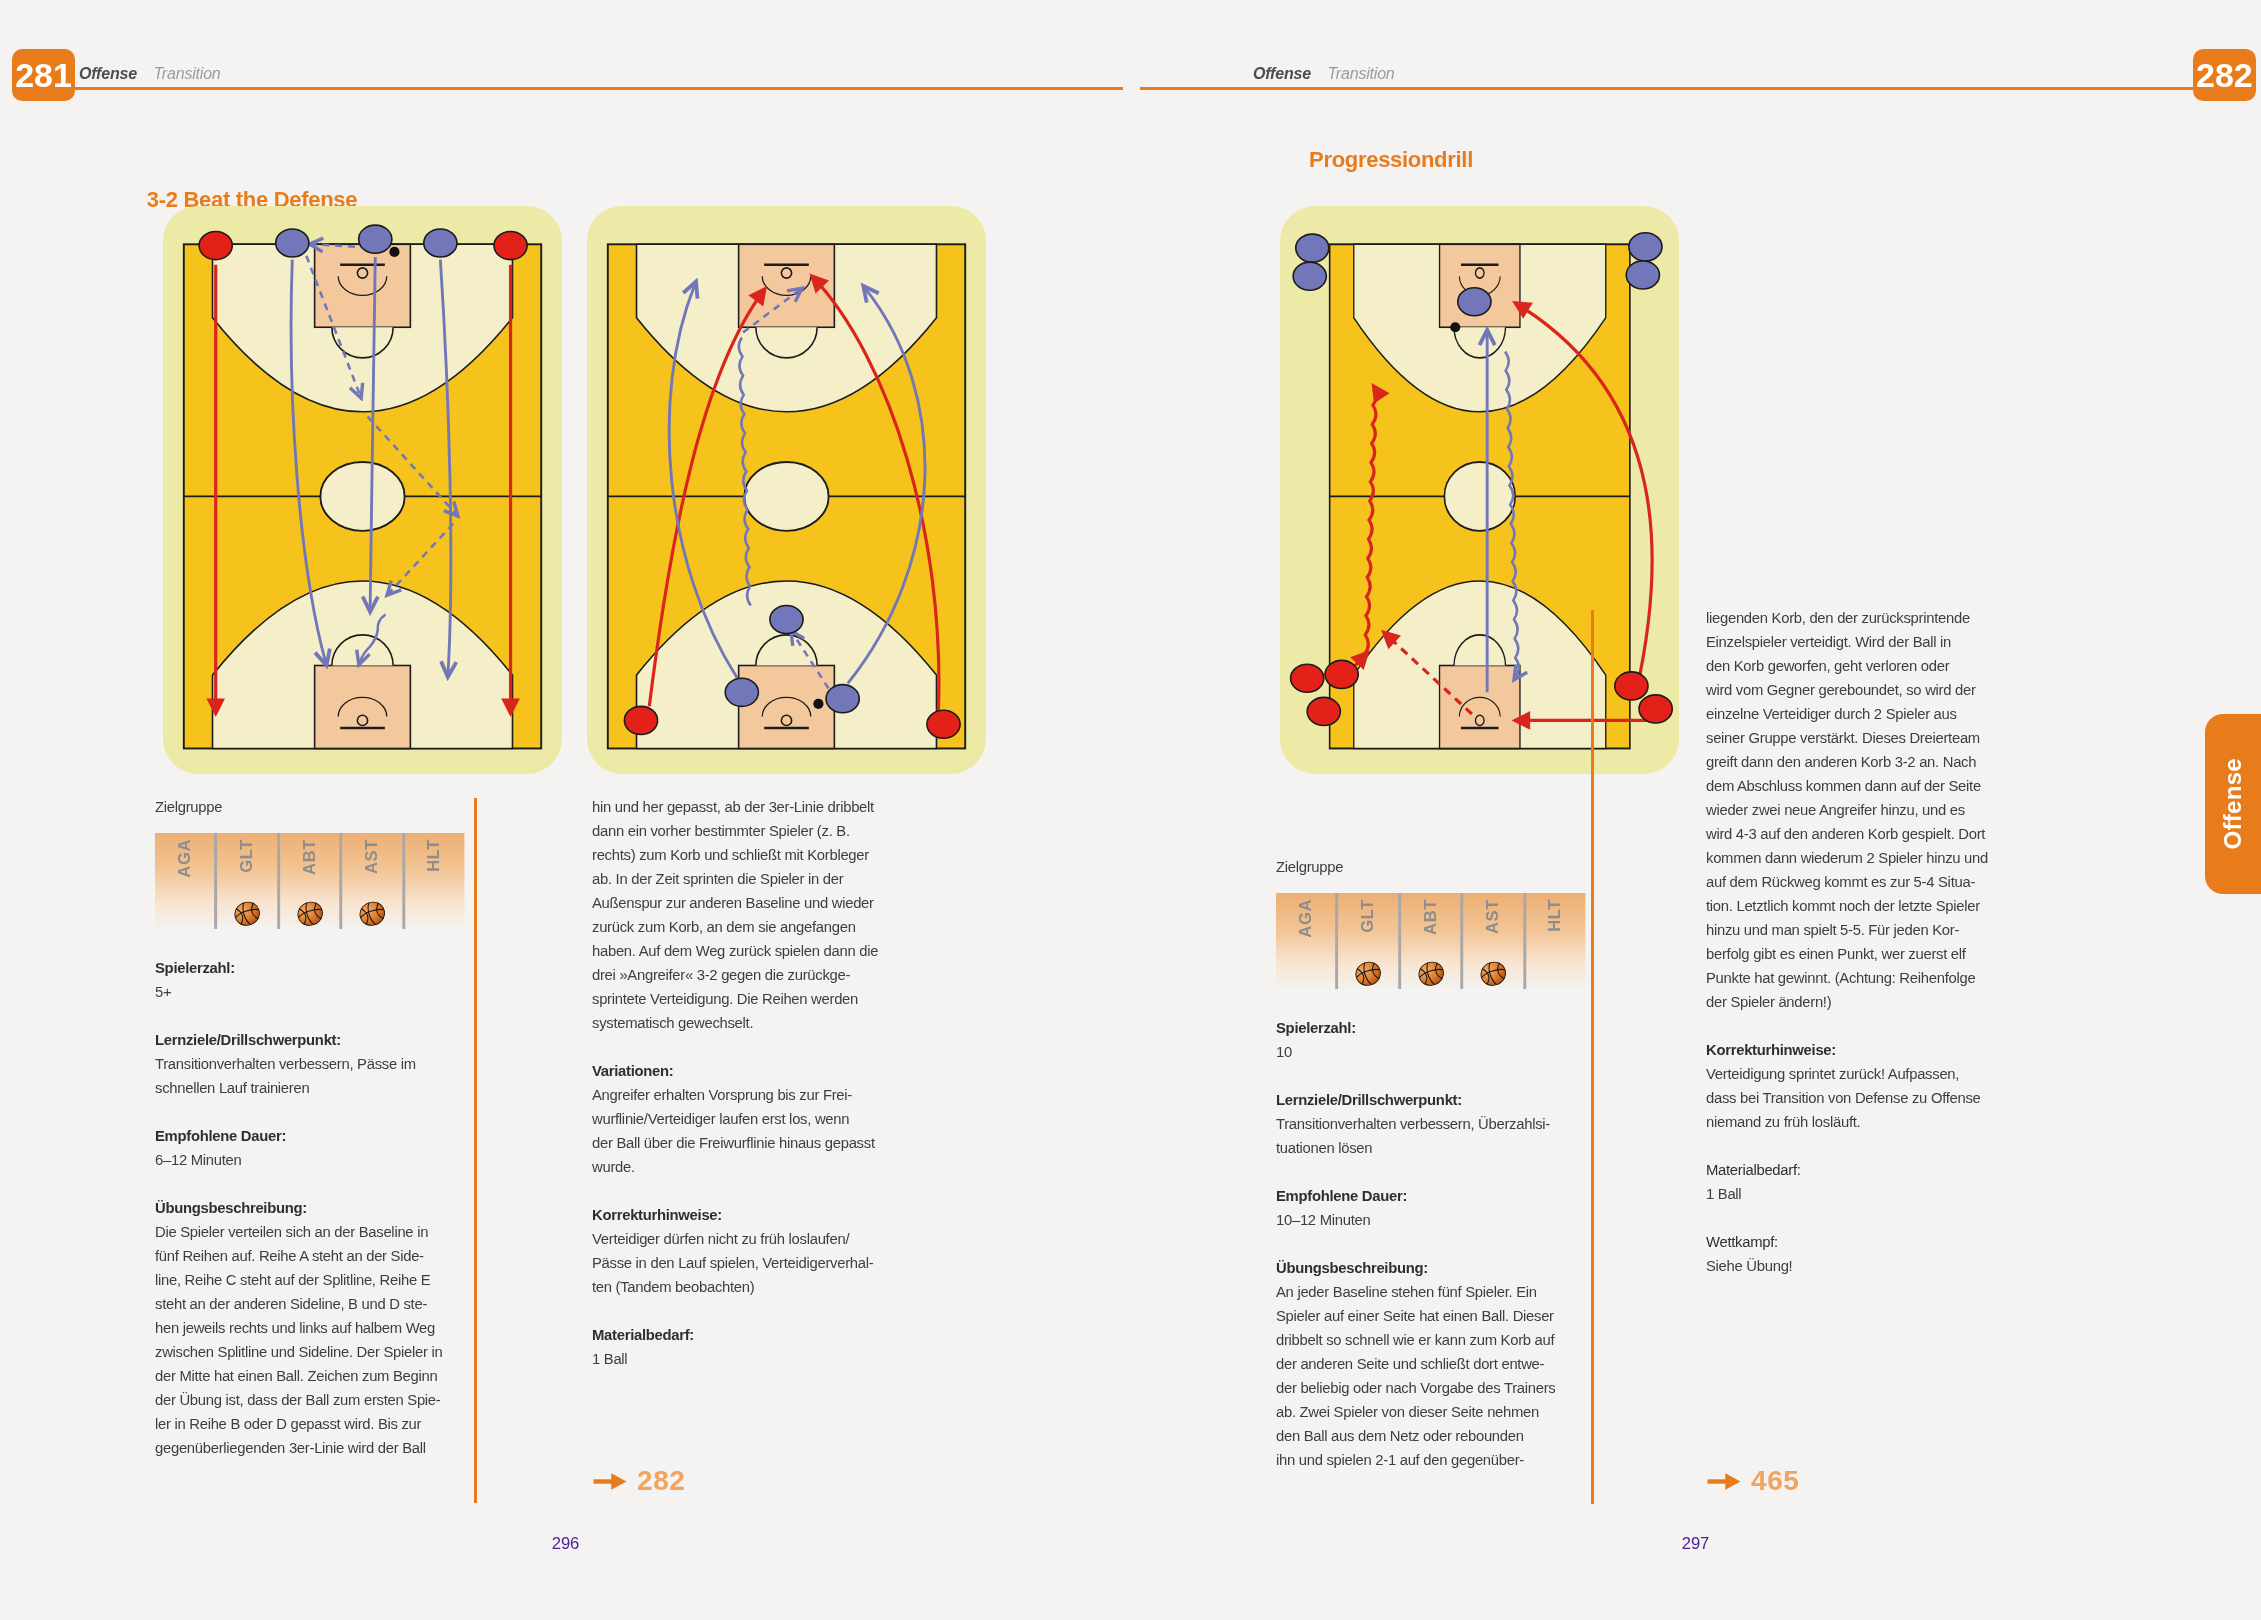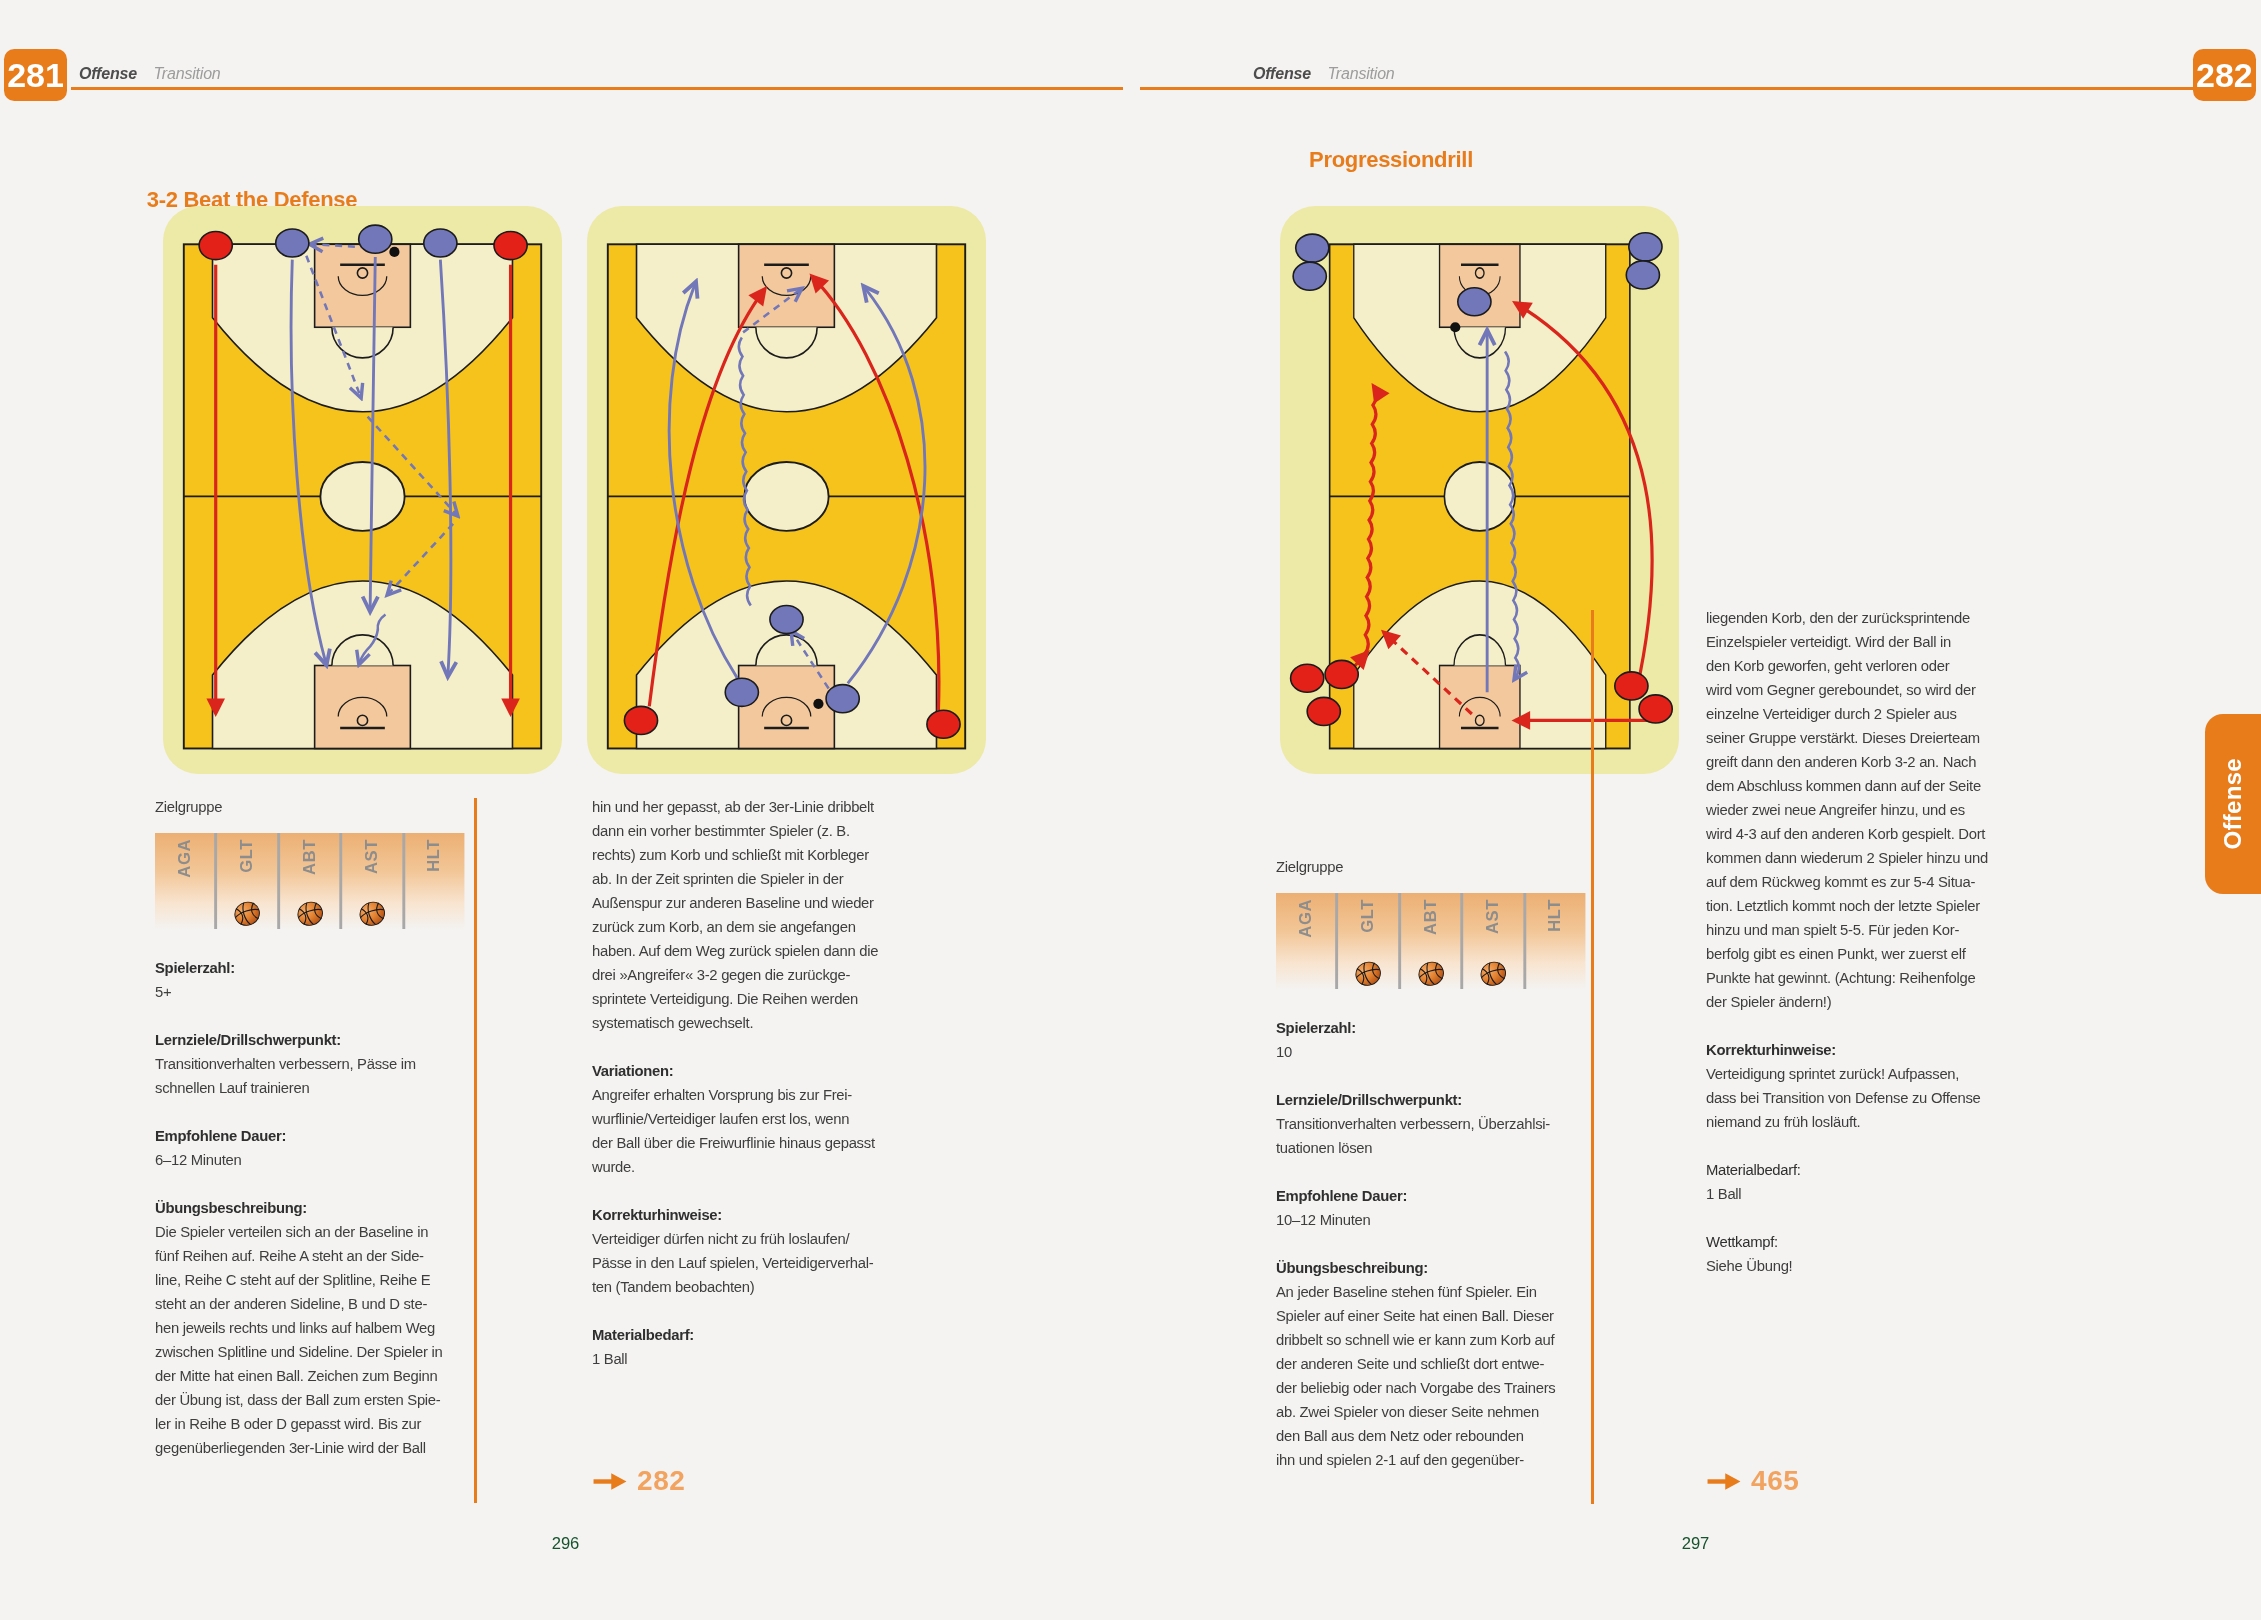--- a/index.html
+++ b/index.html
@@ -3,21 +3,21 @@
 <meta charset="utf-8">
 <style>
   * { margin:0; padding:0; box-sizing:border-box; }
   body { background:#e8e7e4; font-family:"Liberation Sans", sans-serif; }
   #stage { position:relative; width:2261px; height:1620px; background:#F4F3F1; overflow:hidden; }
 
   
   .badge { position:absolute; top:49px; width:63px; height:52px; background:#E87C1B;
            border-radius:10.2px; color:#fff; font-weight:700; font-size:34px;
            display:flex; align-items:center; justify-content:center; }
-  .badge.left { left:4px; } .badge.right { right:5.1px; }
+  .badge.left { left:12px; } .badge.right { right:5.1px; }
   .crumb { position:absolute; top:65px; font-size:16px; letter-spacing:-0.2px;font-style:italic; }
   .crumb b { color:#4D4D4D; font-weight:700; }
   .crumb span { color:#9C9C9C; margin-left:16.6px; }
   .rule { position:absolute; top:87px; height:3.2px; background:#E87C1B; }
 
   .page-title { position:absolute; top:147px; width:306px; text-align:center;
                 font-size:22px; font-weight:700; color:#E87C1B; letter-spacing:-0.3px; }
 
   
   .card { position:absolute; width:399px; height:568px; background:#EDE9A6; border-radius:35px; }
@@ -39,21 +39,21 @@
   .tg-col.sep { border-right:3.2px solid #A8A8A8; }
   .tg-code { position:absolute; top:6.4px; left:50%; transform:translateX(-50%) rotate(180deg);
              writing-mode:vertical-rl; font-weight:700; font-size:16.6px; color:#8D8D8D; letter-spacing:0.6px; }
   .ball { position:absolute; bottom:2.6px; left:50%; transform:translateX(-50%); width:29px; height:25.5px; }
 
   .vdiv { position:absolute; width:2.6px; background:#E87C1B; }
 
   .jump { position:absolute; display:flex; align-items:center; gap:9px; }
   .jump .num { font-size:28px; font-weight:700; color:#F1A35F; letter-spacing:0.6px; }
 
-  .pageno { position:absolute; top:1534px; width:77px; text-align:center; font-size:16.6px; color:#14532d; }
+  .pageno { position:absolute; top:1534px; width:77px; text-align:center; font-size:16.6px; color:#4c1d95; }
 
   
   .side-tab { position:absolute; right:0; top:714px; width:56px; height:180px; background:#E87C1B;
               border-radius:18px 0 0 18px; display:flex; align-items:center; justify-content:center; }
   .side-tab span { writing-mode:vertical-rl; transform:rotate(180deg); color:#fff; font-weight:700;
                    font-size:24px; letter-spacing:0.3px; }
 </style>
 </head>
 <body>
 

